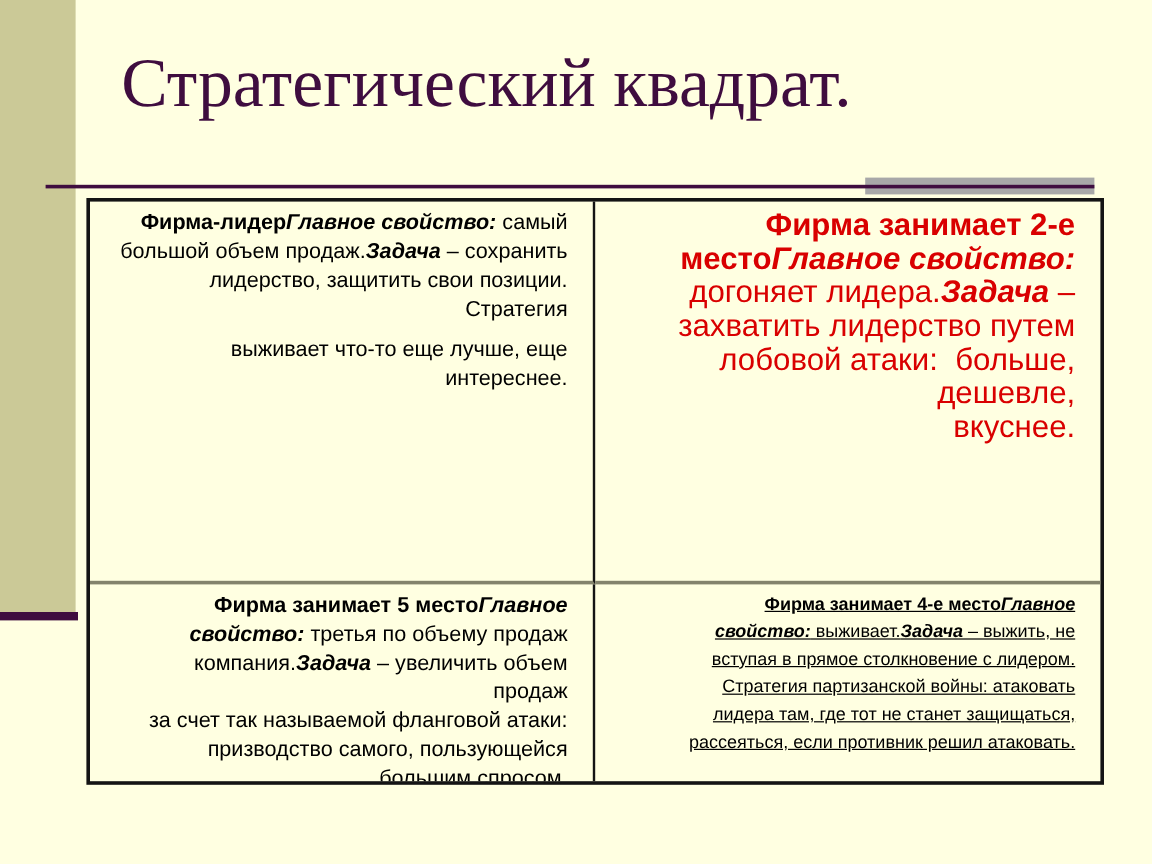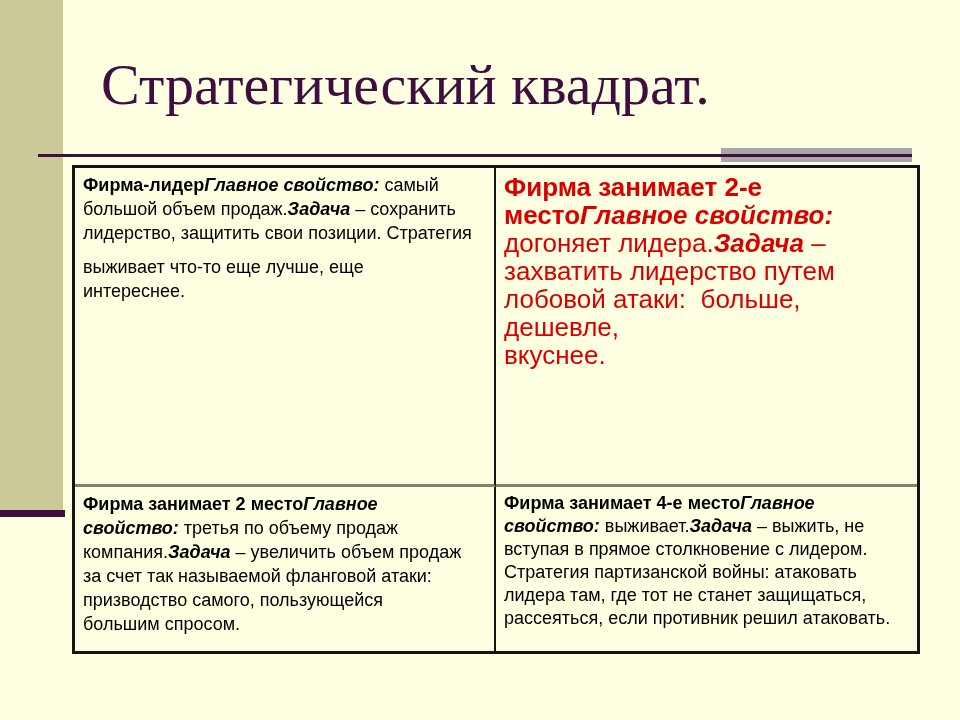--- a/index.html
+++ b/index.html
@@ -16,21 +16,21 @@
     width: 63px; height: 510px;
     background: #CBC997;
   }
   .accent-tick {
     position: absolute; left: 0; top: 510px;
     width: 65px; height: 7px;
     background: #3F0D3F;
   }
 
   .title {
-    position: absolute; left: 101px; top: 52px;
+    position: absolute; left: 101px; top: 36px;
     font-family: "Liberation Serif", serif;
     font-size: 58px; line-height: 1.15;
     color: #3F0D3F;
     white-space: nowrap;
   }
 
   .gray-bar {
     position: absolute; left: 721px; top: 148px;
     width: 191px; height: 14px;
     background: #A8A8A8;
@@ -49,22 +49,23 @@
     box-sizing: border-box;
     border: 3px solid #141414;
     display: grid;
     grid-template-columns: 421px 421px;
     grid-template-rows: 319px 164px;
     background: #FFFFE1;
     z-index: 3;
   }
   .cell {
     box-sizing: border-box;
-    padding: 5px 8px;
+    padding: 5px 21px;
     overflow: hidden;
+    text-align: right;
   }
   .cell.col-0 { border-right: 2px solid #141414; }
   .cell.row-0 { border-bottom: 3px solid #83836C; }
   .cell p { margin: 0 0 10px 0; white-space: pre-wrap; }
   .cell p:last-child { margin-bottom: 0; }
 </style>
 </head>
 <body>
 
 <div class="slide">
@@ -87,28 +88,28 @@
       </div>
     <div class="cell col-1 row-0" style="color: rgb(217, 0, 0); font-size: 26px; line-height: 28px;">
         <p><span style="font-weight: bold;">Фирма занимает 2-е
 место</span><span style="font-weight: bold; font-style: italic;">Главное свойство:</span><span>
 догоняет лидера.</span><span style="font-weight: bold; font-style: italic;">Задача</span><span> –
 захватить лидерство путем
 лобовой атаки:  больше, дешевле,
 вкуснее.</span></p>
       </div>
     <div class="cell col-0 row-1" style="color: rgb(0, 0, 0); font-size: 18px; line-height: 24px;">
-        <p><span style="font-weight: bold;">Фирма занимает 2 место</span><span style="font-weight: bold; font-style: italic;">Главное
+        <p><span style="font-weight: bold;">Фирма занимает 5 место</span><span style="font-weight: bold; font-style: italic;">Главное
 свойство:</span><span> третья по объему продаж
 компания.</span><span style="font-weight: bold; font-style: italic;">Задача</span><span> – увеличить объем продаж
 за счет так называемой фланговой атаки:
 призводство самого, пользующейся
 большим спросом.</span></p>
       </div>
-    <div class="cell col-1 row-1" style="color: rgb(0, 0, 0); font-size: 18px; line-height: 23px;">
+    <div class="cell col-1 row-1" style="color: rgb(0, 0, 0); font-size: 15px; line-height: 23px; text-decoration: underline;">
         <p><span style="font-weight: bold;">Фирма занимает 4-е место</span><span style="font-weight: bold; font-style: italic;">Главное
 свойство:</span><span> выживает.</span><span style="font-weight: bold; font-style: italic;">Задача</span><span> – выжить, не
 вступая в прямое столкновение с лидером.
 Стратегия партизанской войны: атаковать
 лидера там, где тот не станет защищаться,
 рассеяться, если противник решил атаковать.</span></p>
       </div>
   </div>
 
 </div>

